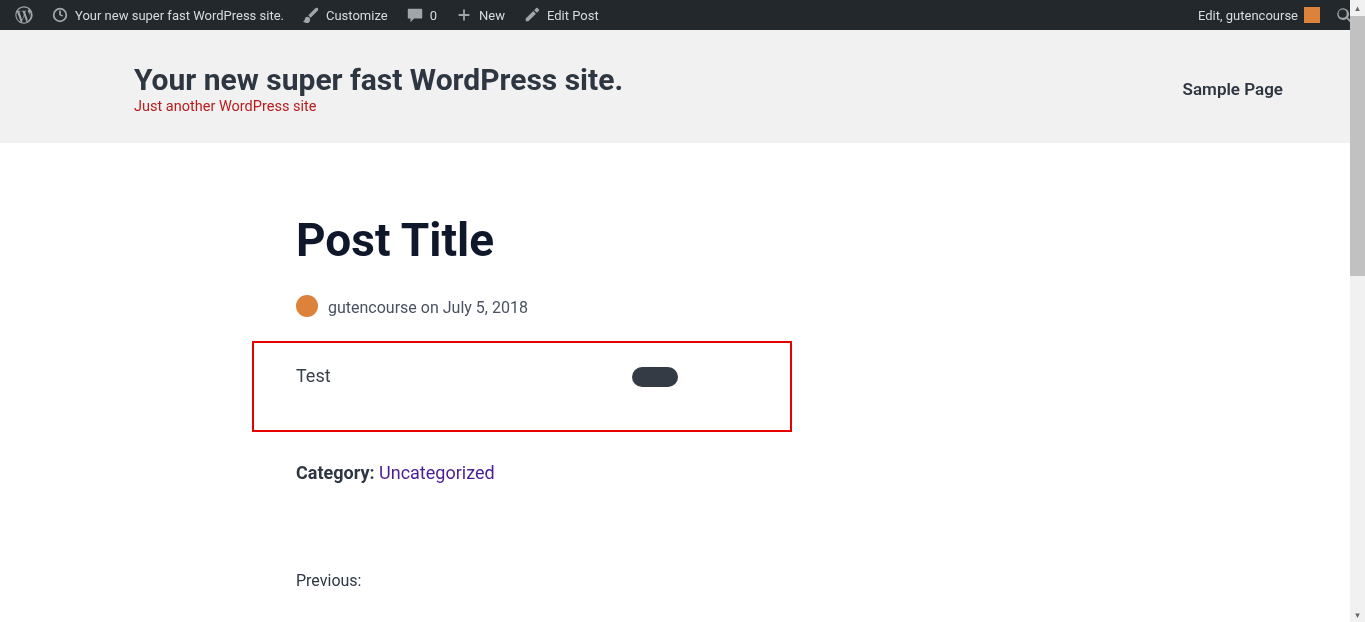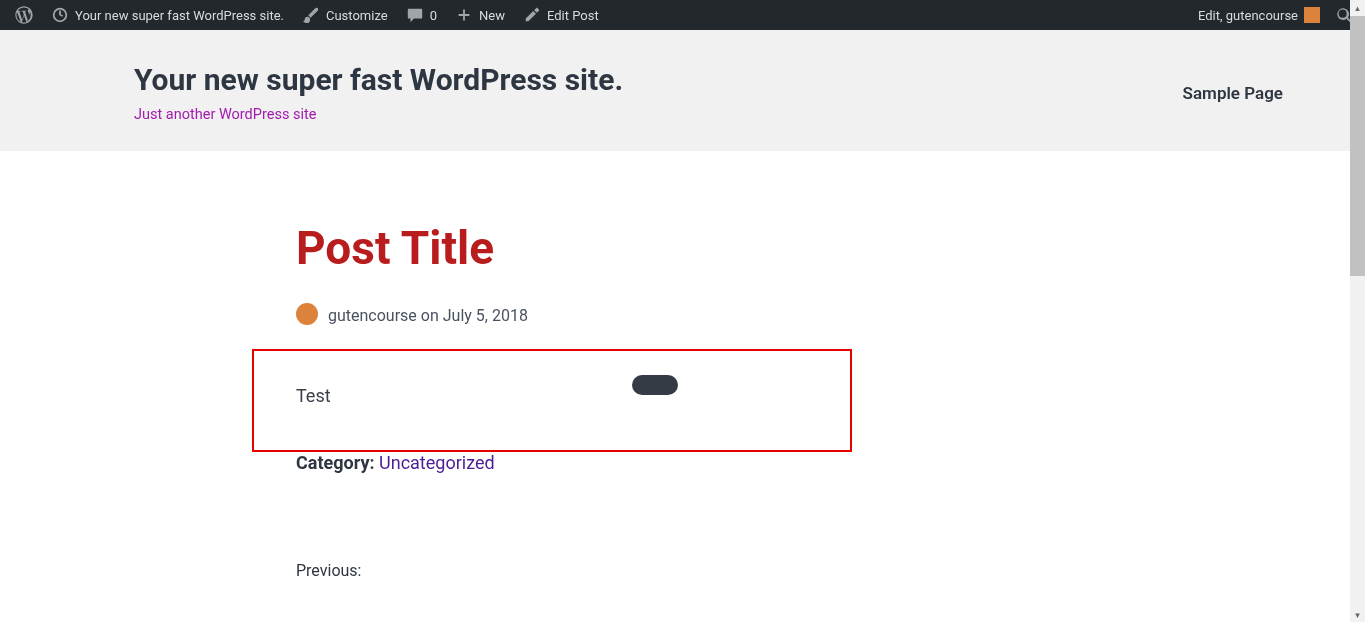--- a/index.html
+++ b/index.html
@@ -10,32 +10,32 @@
     .adminbar-left, .adminbar-right { display: flex; align-items: center; gap: 0; }
     .ab-item { display: flex; align-items: center; gap: 6px; padding: 0 9px; height: 30px; cursor: pointer; color: #d8dbde; }
     .ab-icon { display: inline-flex; align-items: center; }
     .ab-icon svg { width: 18px; height: 18px; fill: #a0a5aa; }
     .avatar-sm { width: 16px; height: 16px; background: #dd823b; display: inline-block; }
 
     
     .site-header { background: #f1f1f1; padding: 32px 0 28px; display: flex; justify-content: space-between; align-items: center; }
     .site-branding { margin-left: 134px; max-width: 520px; }
     .site-title { font-size: 30px; font-weight: 700; color: #2e3641; line-height: 1.2; }
-    .site-tagline { font-size: 14.5px; color: #a21caf; margin-top: 8px; }
+    .site-tagline { font-size: 14.5px; color: #b91c1c; }
     .site-nav { margin-right: 82px; }
     .nav-link { font-size: 17px; font-weight: 600; color: #2e3641; }
 
     
     .content { background: #fff; padding: 70px 0 40px; }
     .content-inner { max-width: 800px; margin-left: 296px; }
-    .post-title { font-size: 46px; font-weight: 700; color: #b91c1c; margin-bottom: 28px; }
+    .post-title { font-size: 46px; font-weight: 700; color: #0f172a; margin-bottom: 28px; }
     .byline { display: flex; align-items: flex-end; gap: 10px; font-size: 16px; color: #4a5260; margin-bottom: 24px; }
     .author-ava { width: 22px; height: 22px; border-radius: 50%; background: #dd823b; }
 
-    .highlight-box { border: 2.5px solid #e60000; padding: 34px 42px 44px 42px; margin-left: -44px; width: 600px; position: relative; }
+    .highlight-box { border: 2.5px solid #e60000; padding: 22px 42px 44px 42px; margin-left: -44px; width: 540px; margin-bottom: 30px; position: relative; }
     .post-text { font-size: 18px; color: #3a3f49; }
     .pill { position: absolute; left: 378px; top: 24px; width: 46px; height: 20px; background: #343b44; border-radius: 999px; }
 
     .category-line { font-size: 18px; color: #2e3641; margin-bottom: 88px; }
     .category-line .cat-link { color: #4c1d95; font-weight: 400; }
     .cat-label { font-weight: 700; }
 
     .prev-label { font-size: 16px; font-weight: 400; color: #2e3641; }
 
     

